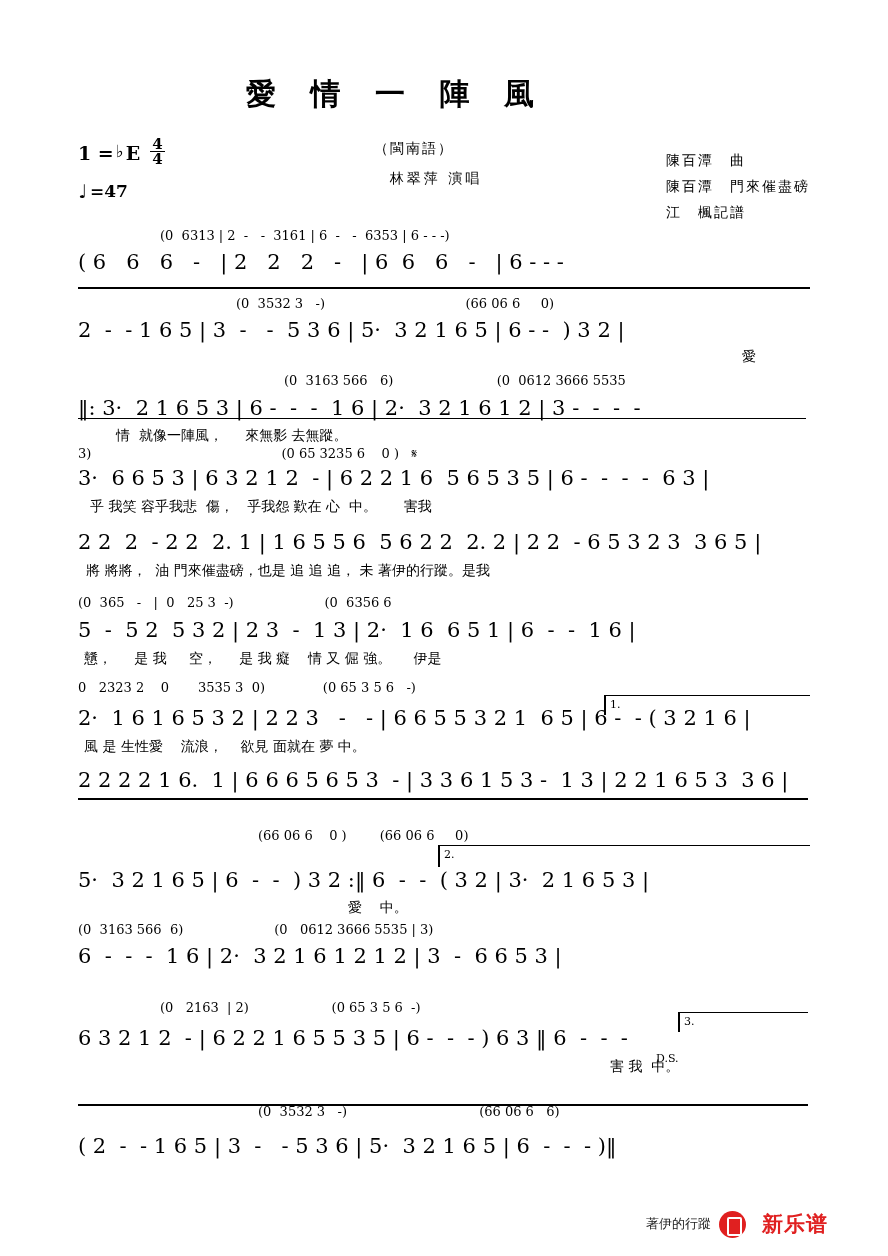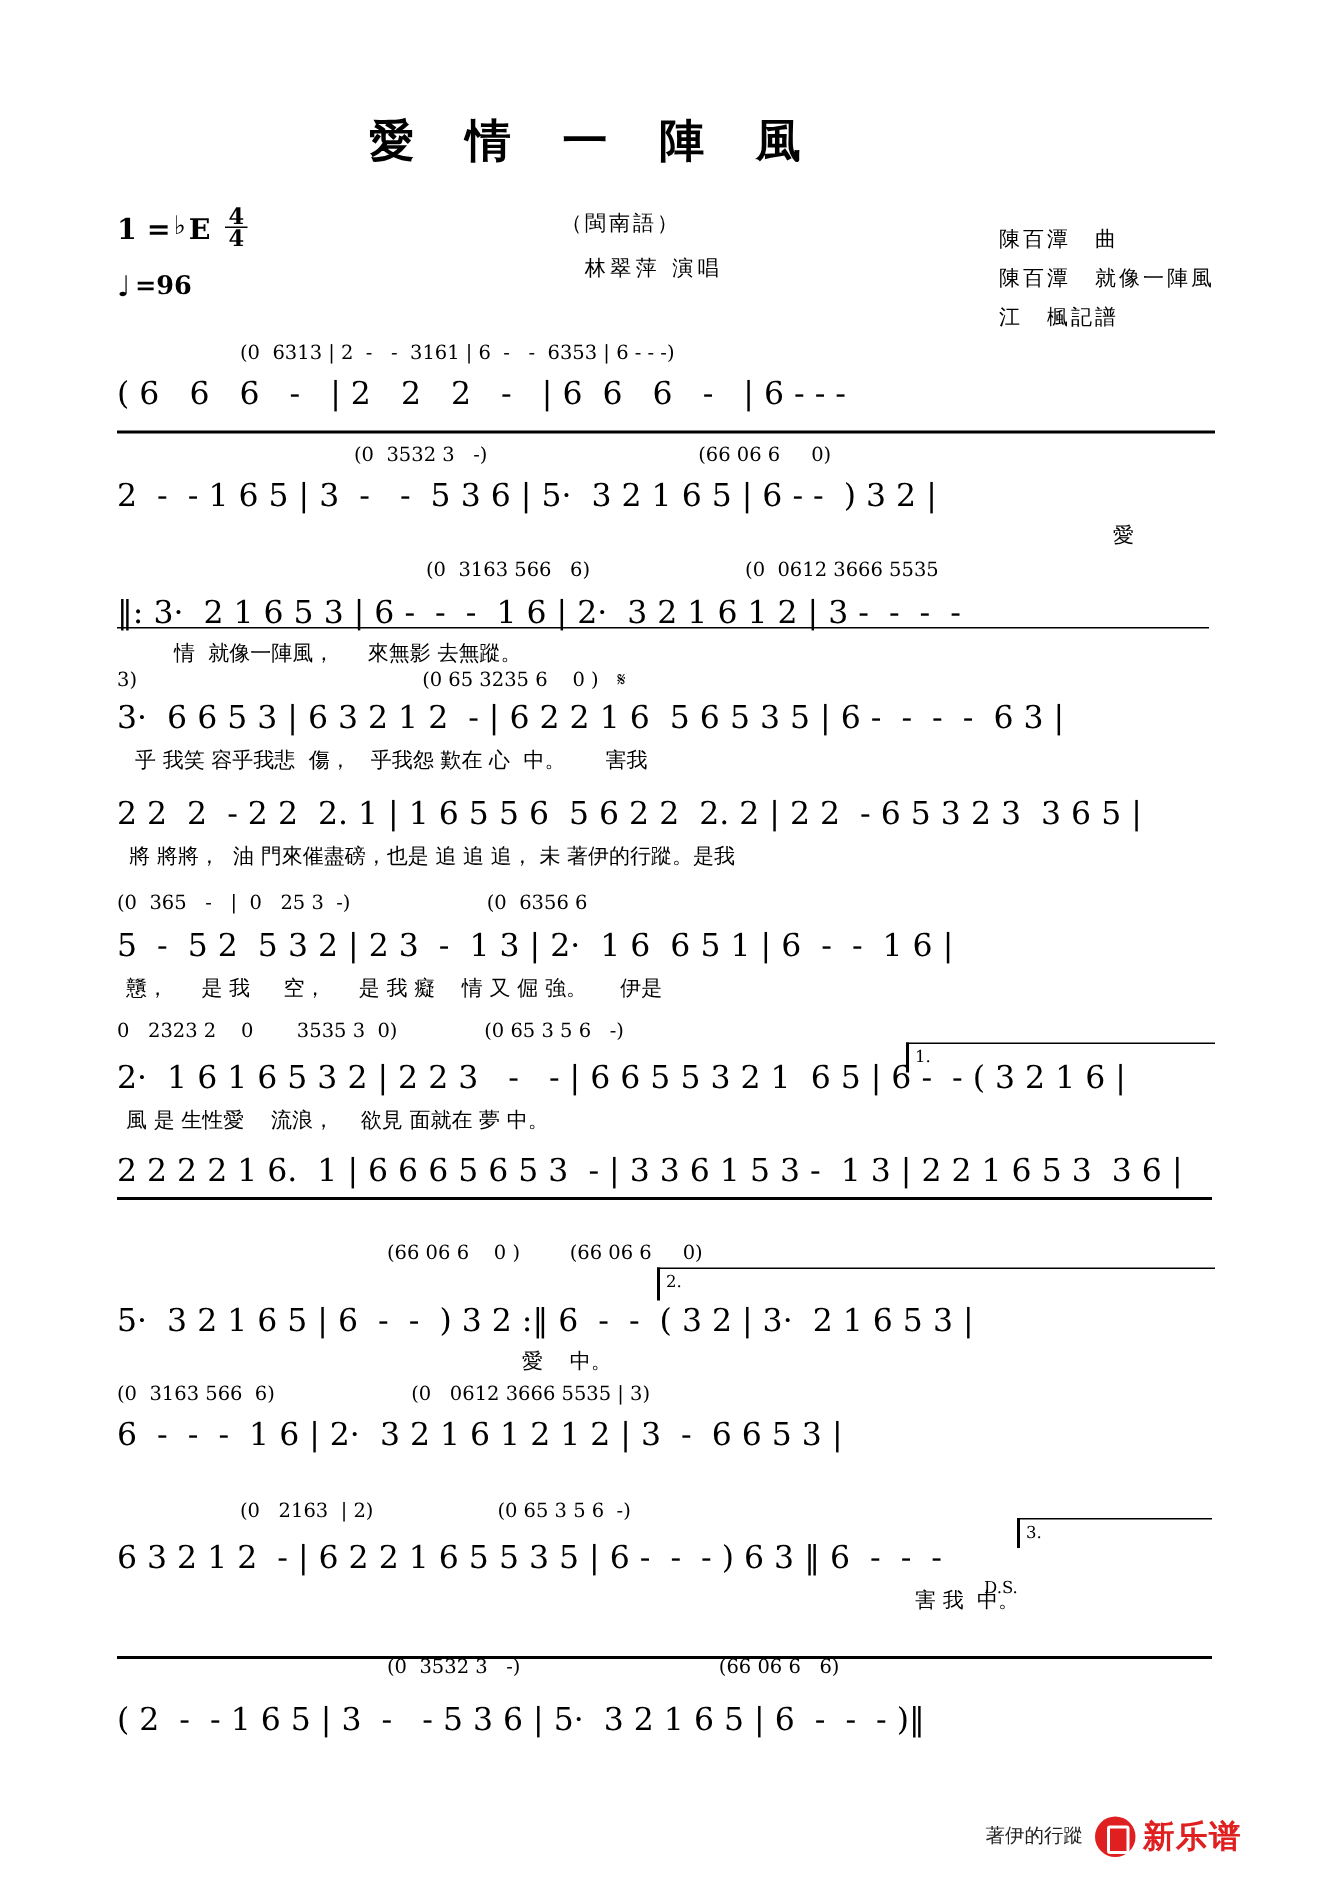--- a/index.html
+++ b/index.html
@@ -38,21 +38,21 @@
   }
   .small{font-size:13px;white-space:pre;}
   .tiny{font-size:11px;white-space:pre;}
 
   .barline{position:absolute;width:2px;background:#000;}
   .hline{position:absolute;height:1.6px;background:#000;}
   .hline2{position:absolute;height:1.2px;background:#000;}
 
   .footer{position:absolute;right:60px;bottom:18px;display:flex;align-items:center;gap:8px;}
   .footer .txt{font-size:13px;color:#222;font-family:"DejaVu Sans",sans-serif;}
-  .logo{display:flex;align-items:center;gap:5px;}
+  .logo{display:flex;align-items:center;gap:16px;}
   .logo .circle{width:27px;height:27px;border-radius:50%;background:#e02020;position:relative;}
   .logo .circle:after{content:"";position:absolute;left:8px;top:6px;width:11px;height:15px;border:2px solid #fff;border-radius:2px;}
   .logo .brand{font-size:21px;font-weight:bold;color:#e02020;font-family:"DejaVu Sans",sans-serif;letter-spacing:1px;}
 </style>
 </head>
 <body>
 
 <div class="page">
 
   <div class="title">愛 情 一 陣 風</div>
@@ -62,32 +62,32 @@
       <span>1 =</span>
       <span class="flat">♭</span>
       <span>E</span>
       <span class="timesig">
         <span class="num">4</span>
         <span class="den">4</span>
       </span>
     </div>
     <div class="tempo">
       <span class="qnote">♩</span>
-      <span>=96</span>
+      <span>=47</span>
     </div>
   </div>
 
   <div class="center-head">
     <div class="dialect">（閩南語）</div>
     <div class="singer">林翠萍 演唱</div>
   </div>
 
   <div class="credits">
     <div>陳百潭　曲</div>
-    <div>陳百潭　就像一陣風</div>
+    <div>陳百潭　門來催盡磅</div>
     <div>江　楓記譜</div>
   </div>
 
   <div class="row" style="top:228px;left:160px;">
     <div class="small">(0  6313 | 2  -   -  3161 | 6  -   -  6353 | 6 - - -)</div>
   </div>
   <div class="row" style="top:250px;left:78px;">
     <div class="notes">( 6   6   6   -   | 2   2   2   -   | 6  6   6   -   | 6 - - -</div>
   </div>
   <div class="hline" style="left:78px;top:287px;width:732px;"></div>

